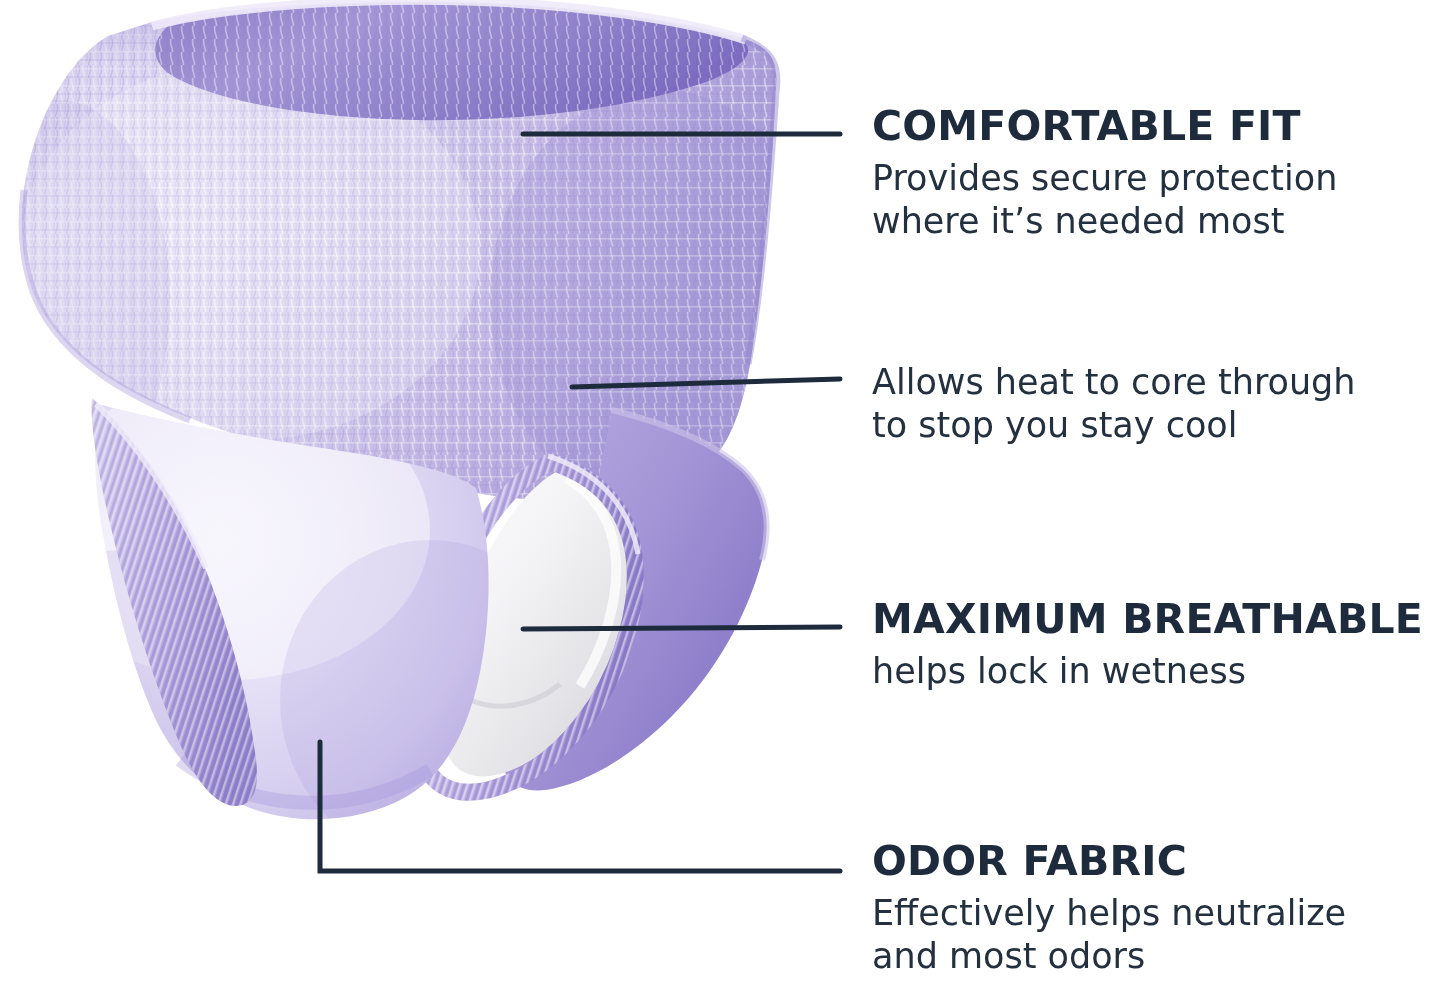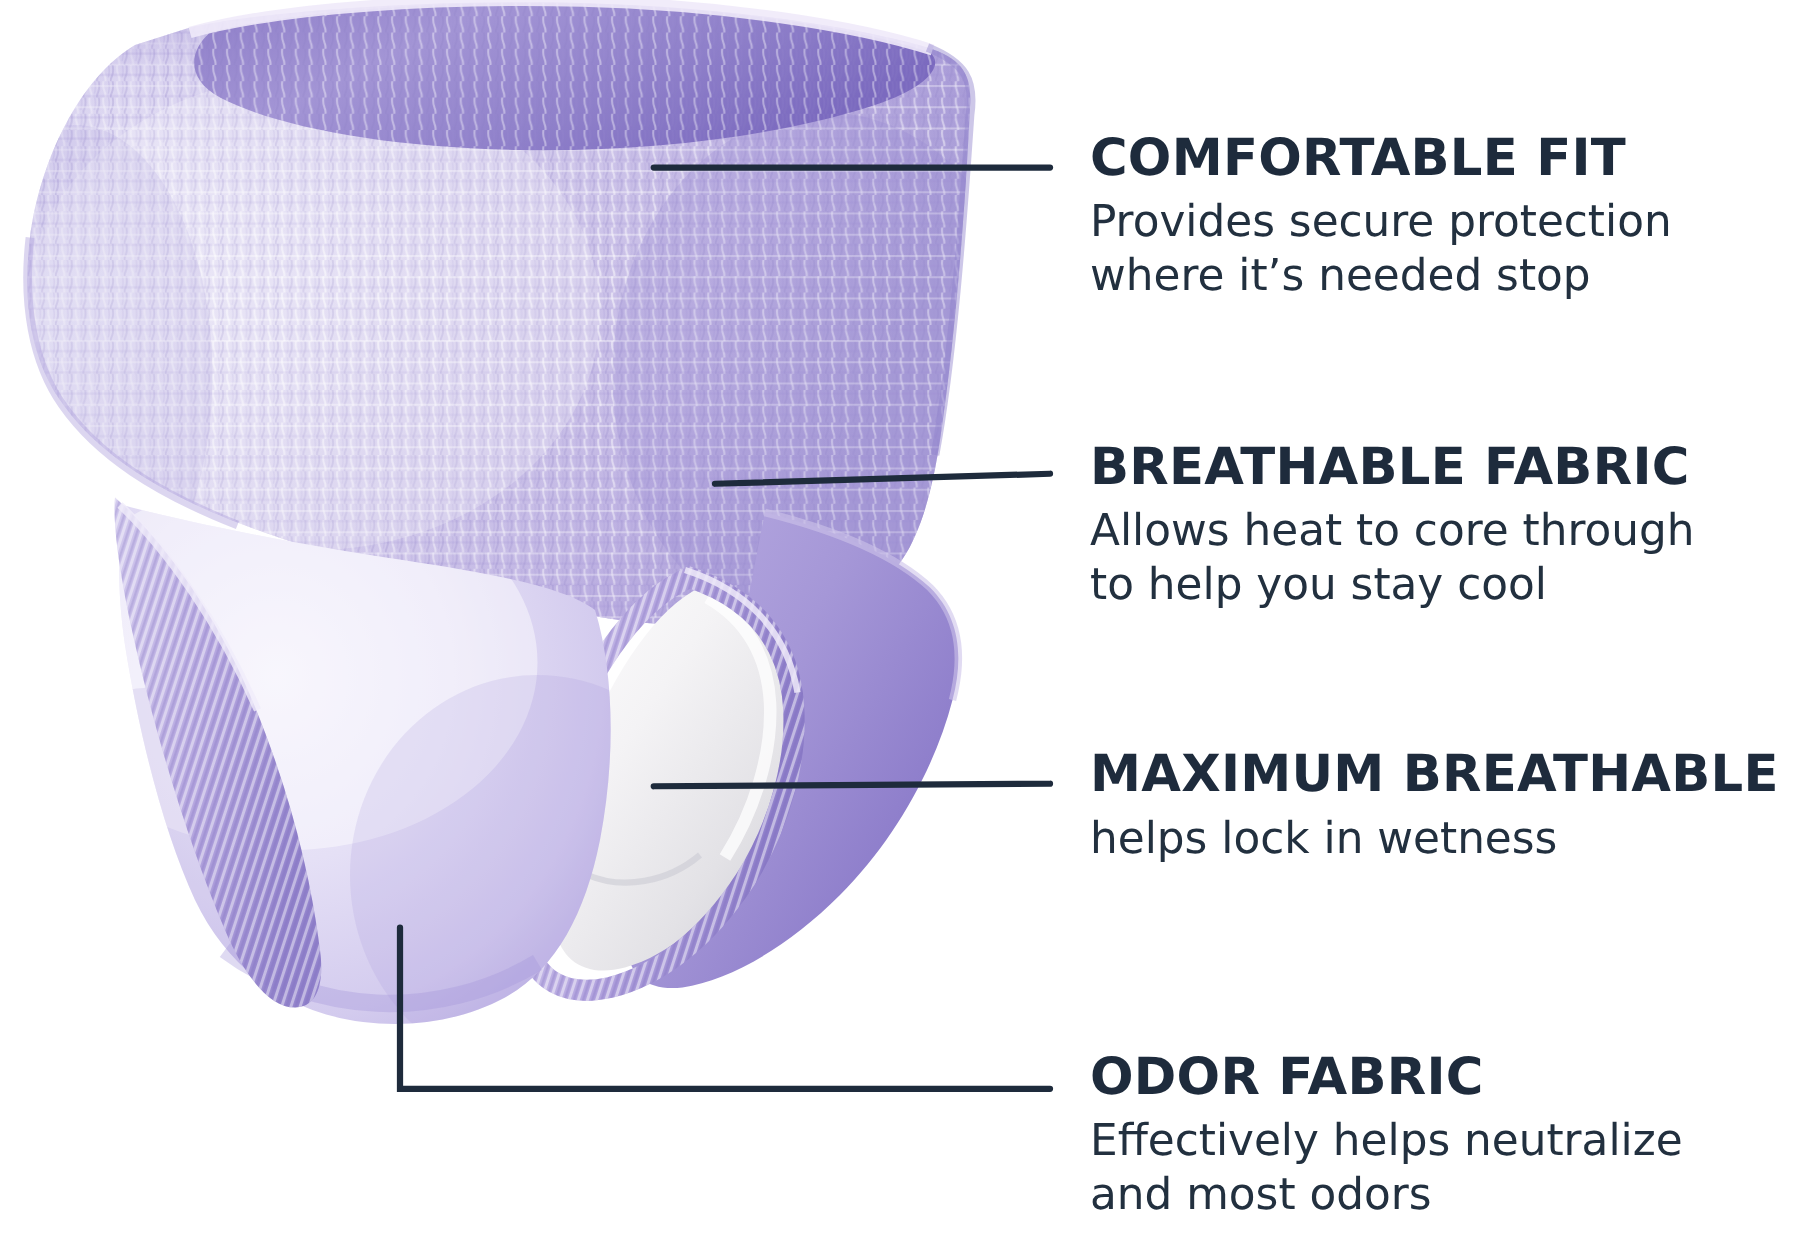--- a/index.html
+++ b/index.html
@@ -290,29 +290,28 @@
     <line x1="523" y1="134" x2="840" y2="134" stroke="#1e2b3c" stroke-width="5" stroke-linecap="round"></line>
     <line x1="572" y1="387" x2="840" y2="379" stroke="#1e2b3c" stroke-width="5" stroke-linecap="round"></line>
     <line x1="523" y1="629" x2="840" y2="627" stroke="#1e2b3c" stroke-width="5" stroke-linecap="round"></line>
     <polyline points="320,742 320,871 840,871" fill="none" stroke="#1e2b3c" stroke-width="5" stroke-linecap="round" stroke-linejoin="miter"></polyline>
   </svg>
 
   <div class="callout" id="callout-1">
     <h2 class="callout-title">COMFORTABLE FIT</h2>
     <p class="callout-body">
       <span>Provides secure protection</span>
-      <span>where it’s needed stop</span>
+      <span>where it’s needed most</span>
     </p>
   </div>
 
   <div class="callout" id="callout-2">
-    <h2 class="callout-title">BREATHABLE FABRIC</h2>
     <p class="callout-body">
       <span>Allows heat to core through</span>
-      <span>to help you stay cool</span>
+      <span>to stop you stay cool</span>
     </p>
   </div>
 
   <div class="callout" id="callout-3">
     <h2 class="callout-title">MAXIMUM BREATHABLE</h2>
     <p class="callout-body">
       <span>helps lock in wetness</span>
     </p>
   </div>
 

